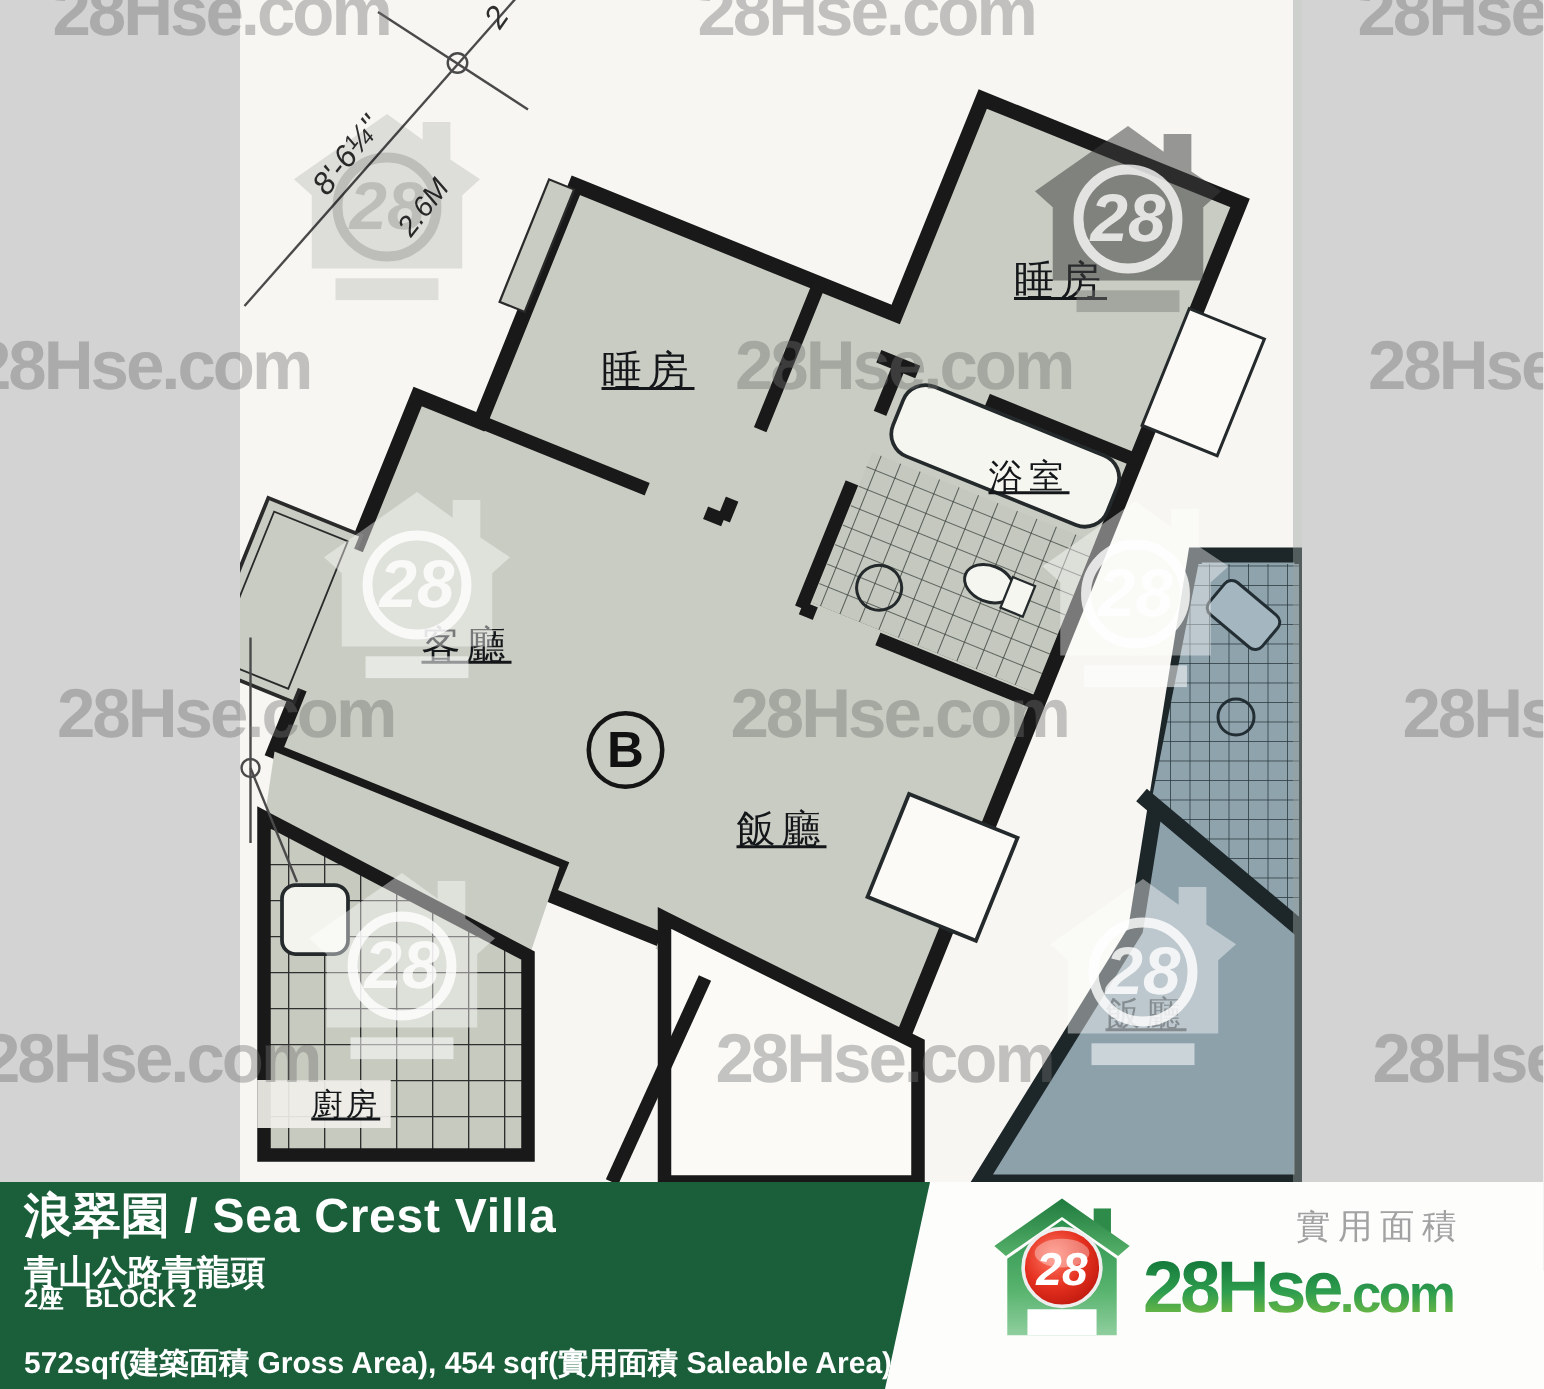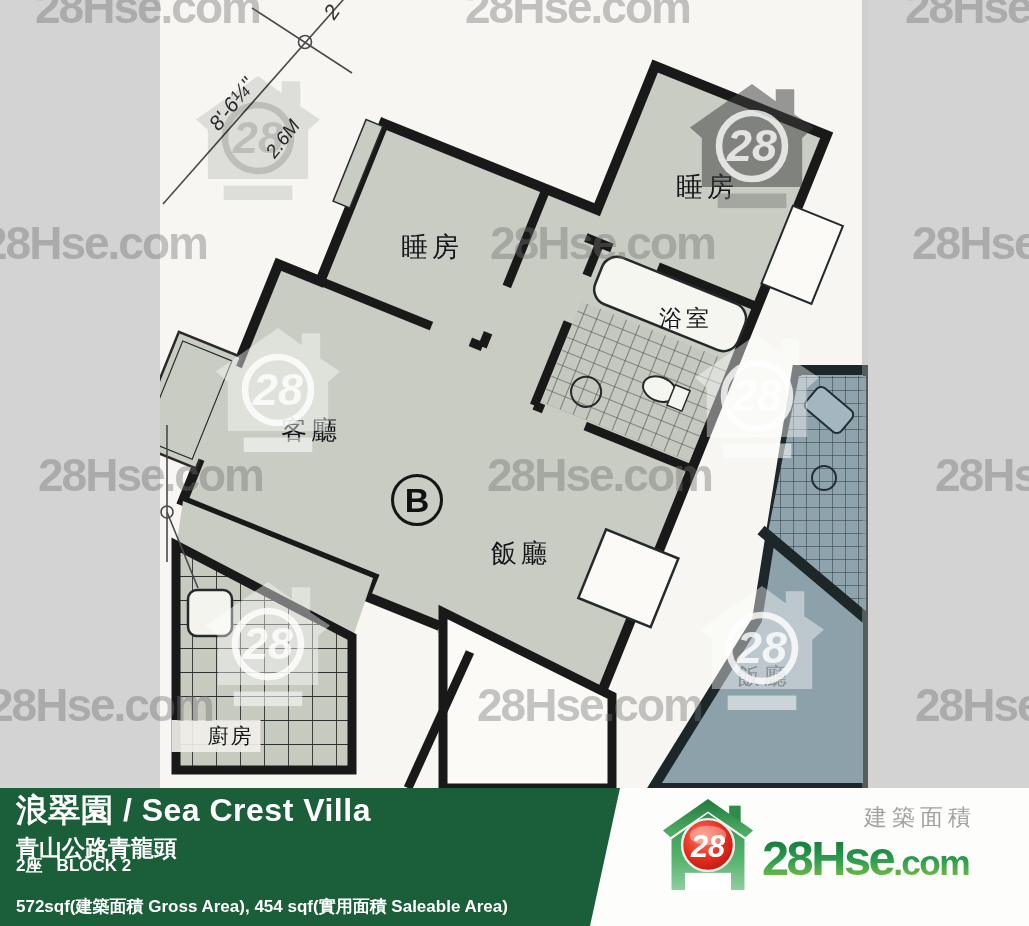--- a/index.html
+++ b/index.html
@@ -4,21 +4,21 @@
 <style>
   html,body{margin:0;padding:0;background:#ececec;}
   *{box-sizing:border-box;}
   .stage{position:relative;width:1029px;height:926px;overflow:hidden;background:#fff;
          font-family:"Liberation Sans","DejaVu Sans",sans-serif;}
   
   .plan-area{position:absolute;left:0;top:0;width:1029px;height:788px;overflow:hidden;background:#d3d3d3;}
   .plan-svg{position:absolute;left:0;top:0;z-index:1;}
   
   .lbl{position:absolute;z-index:3;transform:translate(-50%,-50%);color:#14171a;
-       white-space:nowrap;letter-spacing:4px;}
+       white-space:nowrap;letter-spacing:4px;text-decoration:underline;}
   .lbl-chip{background:rgba(240,239,233,0.92);padding:2px 7px;letter-spacing:2px;}
   .unit-circle{position:absolute;z-index:3;width:52px;height:52px;border:3.5px solid #151515;
        border-radius:50%;display:flex;align-items:center;justify-content:center;
        font-size:34px;font-weight:bold;color:#111;transform:translate(-50%,-50%);}
   .dim{position:absolute;z-index:3;color:#2e2e2e;white-space:nowrap;font-style:italic;}
   
   .wm-text{position:absolute;z-index:5;font-size:46px;font-weight:bold;letter-spacing:-2px;
        color:rgba(112,112,112,0.40);white-space:nowrap;}
   .wm-house{position:absolute;z-index:5;width:132px;height:136px;}
   .wm-faint .h{fill:rgba(0,0,0,0.10);} .wm-faint .r{stroke:rgba(0,0,0,0.14);} 
@@ -30,21 +30,21 @@
   .wm-house .t{font-size:34px;font-weight:bold;font-style:italic;text-anchor:middle;
        font-family:"Liberation Sans",sans-serif;}
   
   .footer{position:absolute;left:0;top:788px;width:1029px;height:138px;background:#fdfdfc;}
   .footer-green{position:absolute;left:0;top:0;width:620px;height:138px;background:#1a5e3a;
        clip-path:polygon(0 0,100% 0,calc(100% - 30px) 100%,0 100%);}
   .f-line{position:absolute;left:16px;color:#fff;white-space:pre;}
   .f1{top:1px;font-size:32px;font-weight:bold;letter-spacing:0.5px;}
   .f2{top:45px;font-size:23px;font-weight:bold;}
   .f3{top:66px;font-size:17px;font-weight:bold;}
-  .f4{top:107px;font-size:17px;font-weight:bold;}
+  .f4{top:107px;font-size:20px;font-weight:bold;}
   .logo{position:absolute;left:650px;top:0;width:379px;height:138px;}
   .logo-house{position:absolute;left:8px;top:9px;}
   .logo-brand{position:absolute;left:112px;top:44px;}
   .logo-tagline{position:absolute;left:214px;top:14px;font-size:23px;color:#a2a2a2;
        letter-spacing:5px;white-space:nowrap;}
 </style>
 </head>
 <body>
 
 <div class="stage">
@@ -235,16 +235,16 @@
           <linearGradient id="gBrand" x1="0" y1="0" x2="0" y2="1">
             <stop offset="0" stop-color="#0a6b33"></stop>
               <stop offset="0.55" stop-color="#2f9e4f"></stop>
               <stop offset="1" stop-color="#90c73e"></stop>
           </linearGradient>
         </defs>
         <text x="0" y="51" fill="url(#gBrand)" font-weight="bold" font-family="Liberation Sans, sans-serif">
           <tspan font-size="58" letter-spacing="-3">28Hse</tspan><tspan font-size="42" letter-spacing="-2">.com</tspan>
         </text>
       </svg>
-      <div class="logo-tagline">建築面積</div>
+      <div class="logo-tagline">實用面積</div>
     </div>
   </div>
 </div>
 
 </body></html>

